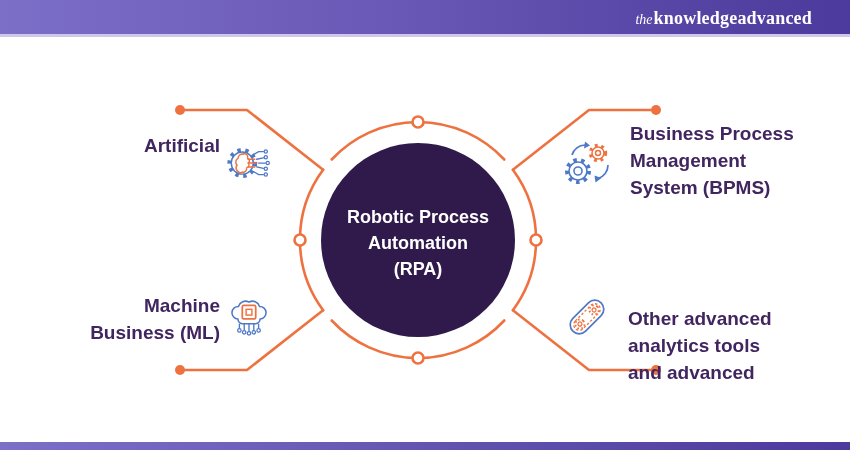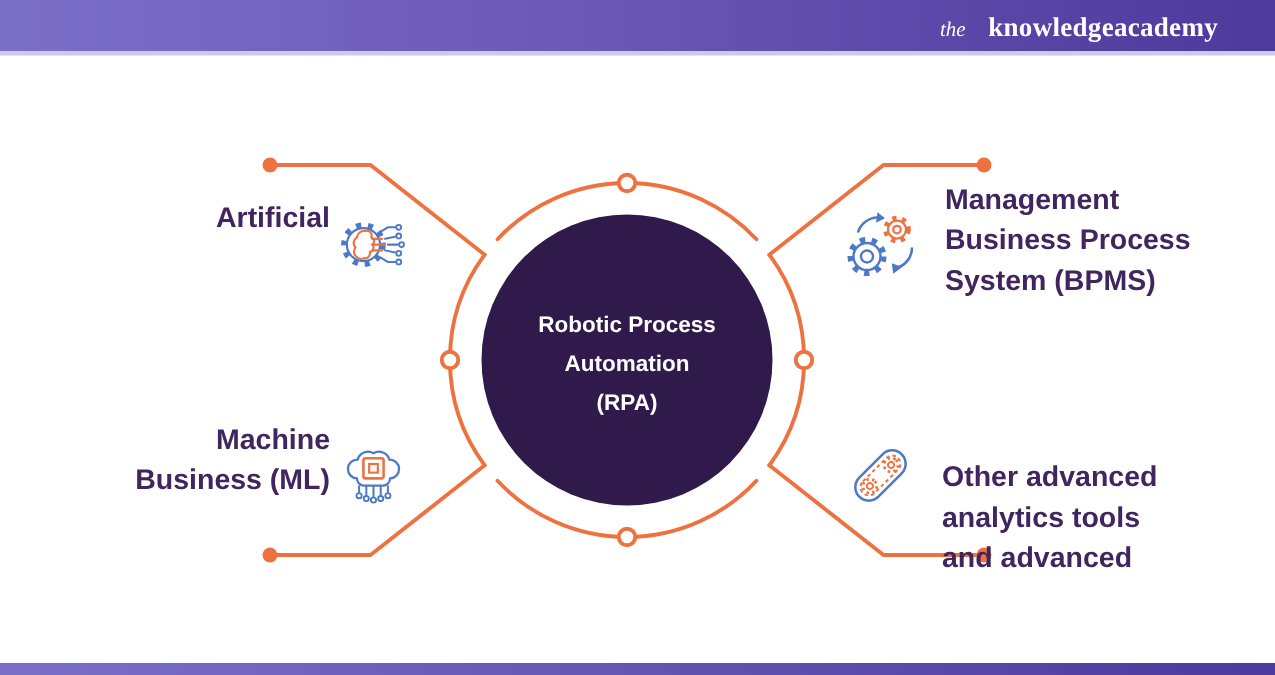--- a/index.html
+++ b/index.html
@@ -4,56 +4,56 @@
 <style>
   html,body{margin:0;padding:0;background:#fff;}
   #stage{position:relative;width:850px;height:450px;overflow:hidden;background:#ffffff;
          font-family:"Liberation Sans",sans-serif;}
   
   .header{position:absolute;left:0;top:0;width:850px;height:34px;
           background:linear-gradient(90deg,#7c6fc8 0%,#6a59b6 45%,#4c3a9c 100%);}
   .header-strip{position:absolute;left:0;top:34px;width:850px;height:3px;background:#cfc8ea;}
   .logo{position:absolute;top:7px;right:38px;color:#ffffff;white-space:nowrap;
         font-family:"Liberation Serif",serif;font-size:18px;line-height:22px;}
-  .logo .the{font-style:italic;font-size:14px;margin-right:15px;}
+  .logo .the{font-style:italic;font-size:14px;margin-right:1px;}
   .logo .knowledge{font-weight:700;letter-spacing:.2px;}
   .logo .academy{font-weight:700;letter-spacing:.2px;}
   
   .footer{position:absolute;left:0;top:442px;width:850px;height:8px;
           background:linear-gradient(90deg,#7c6fc8 0%,#4c3a9c 100%);}
   
   .diagram-svg{position:absolute;left:0;top:0;}
   
   .center-title{position:absolute;left:318px;top:204px;width:200px;text-align:center;
-                color:#ffffff;font-weight:700;font-size:15px;line-height:26px;}
+                color:#ffffff;font-weight:700;font-size:18px;line-height:26px;}
   
   .node-label{position:absolute;color:#41255f;font-weight:700;font-size:19px;line-height:27px;}
   .node-label span{display:block;}
   .align-right{text-align:right;}
   .align-left{text-align:left;}
   .label-ai{left:30px;top:132px;width:190px;}
-  .label-ml{left:30px;top:280px;width:190px;}
+  .label-ml{left:30px;top:292px;width:190px;}
   .label-bpms{left:630px;top:120px;width:210px;}
   .label-other{left:628px;top:267px;width:210px;margin-top:38px;}
   
   .node-icon{position:absolute;}
   .icon-ai{left:225px;top:140px;}
   .icon-ml{left:225px;top:292px;}
   .icon-bpms{left:560px;top:138px;}
   .icon-other{left:562px;top:292px;}
 </style>
 </head>
 <body>
 
 <div id="stage">
 
   <div class="header"></div>
   <div class="header-strip"></div>
   <div class="logo">
-    <span class="the">the</span><span class="knowledge">knowledge</span><span class="academy">academy</span>
+    <span class="the">the</span><span class="knowledge">knowledge</span><span class="academy">advanced</span>
   </div>
 
   <svg class="diagram-svg" width="850" height="450" viewBox="0 0 850 450">
 
     <g stroke="#EE7240" stroke-width="2.6" fill="none" stroke-linejoin="round" stroke-linecap="round">
       <polyline points="183,110 247,110 323.1,169.8"></polyline>
       <polyline points="183,370 247,370 323.1,310.2"></polyline>
       <polyline points="653,110 589,110 512.9,169.8"></polyline>
       <polyline points="653,370 589,370 512.9,310.2"></polyline>
     </g>
@@ -89,22 +89,22 @@
   </div>
 
   <div class="node-label align-right label-ai">
     <span>Artificial</span>
   </div>
   <div class="node-label align-right label-ml">
     <span>Machine</span>
     <span>Business (ML)</span>
   </div>
   <div class="node-label align-left label-bpms">
+    <span>Business Process</span>
     <span>Management</span>
-    <span>Business Process</span>
     <span>System (BPMS)</span>
   </div>
   <div class="node-label align-left label-other">
     <span>Other advanced</span>
     <span>analytics tools</span>
     <span>and advanced</span>
   </div>
 
   <svg class="node-icon icon-ai" width="48" height="50" viewBox="0 0 50 50">
     <circle cx="18" cy="23" r="13.5" fill="none" stroke="#4E79C7" stroke-width="4" stroke-dasharray="3.5 4.8"></circle>

